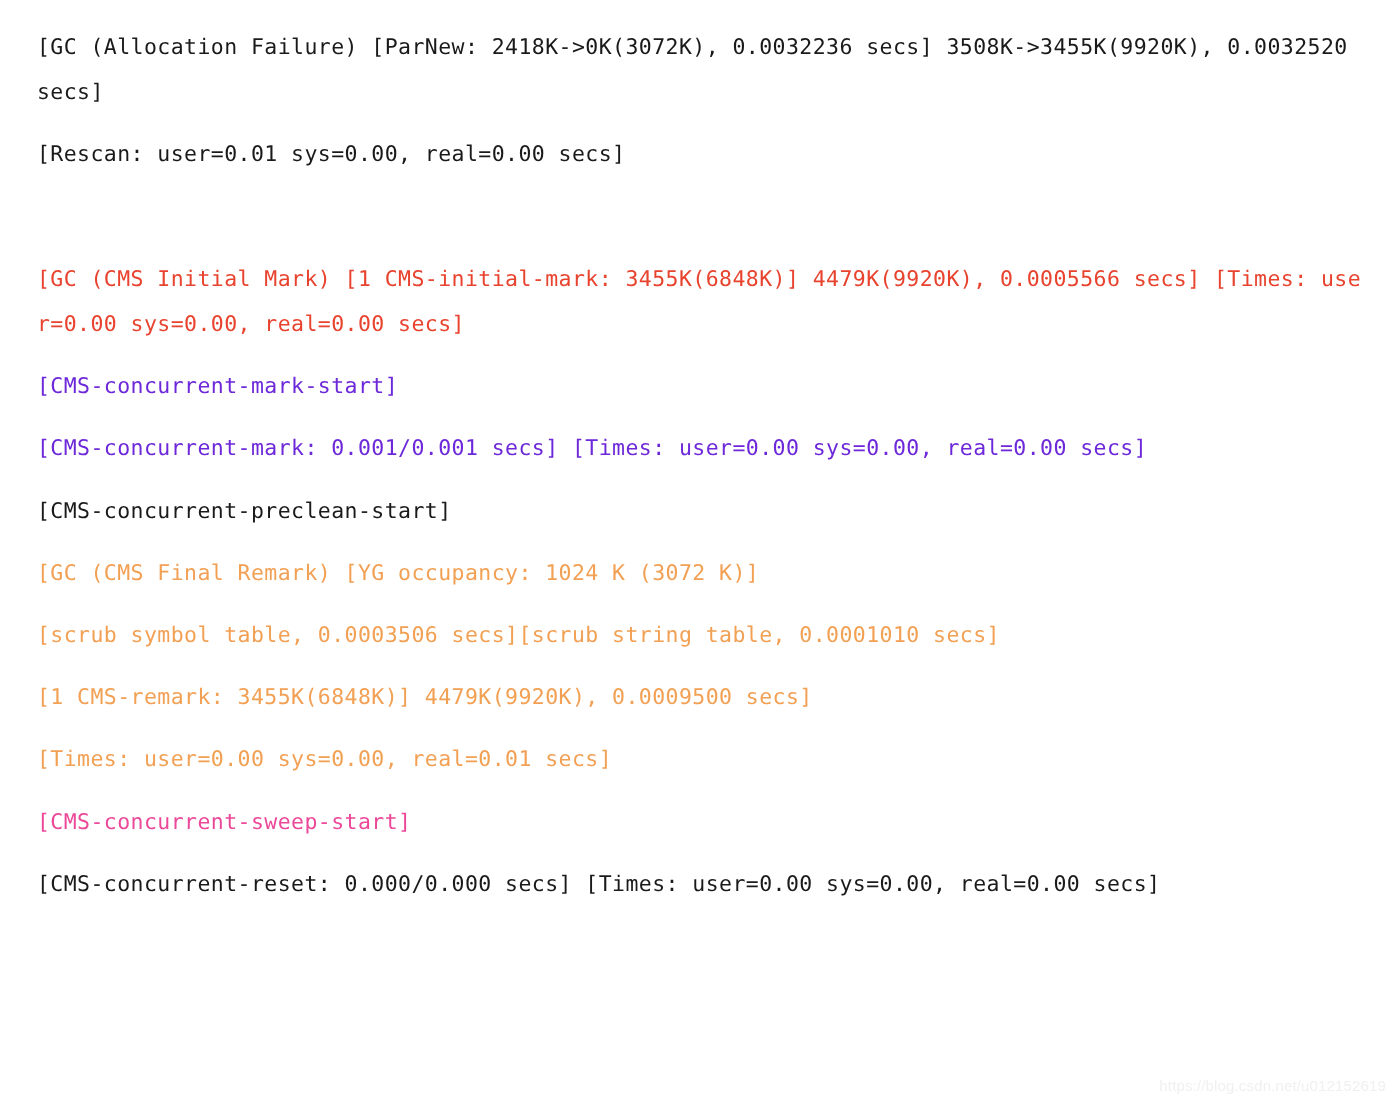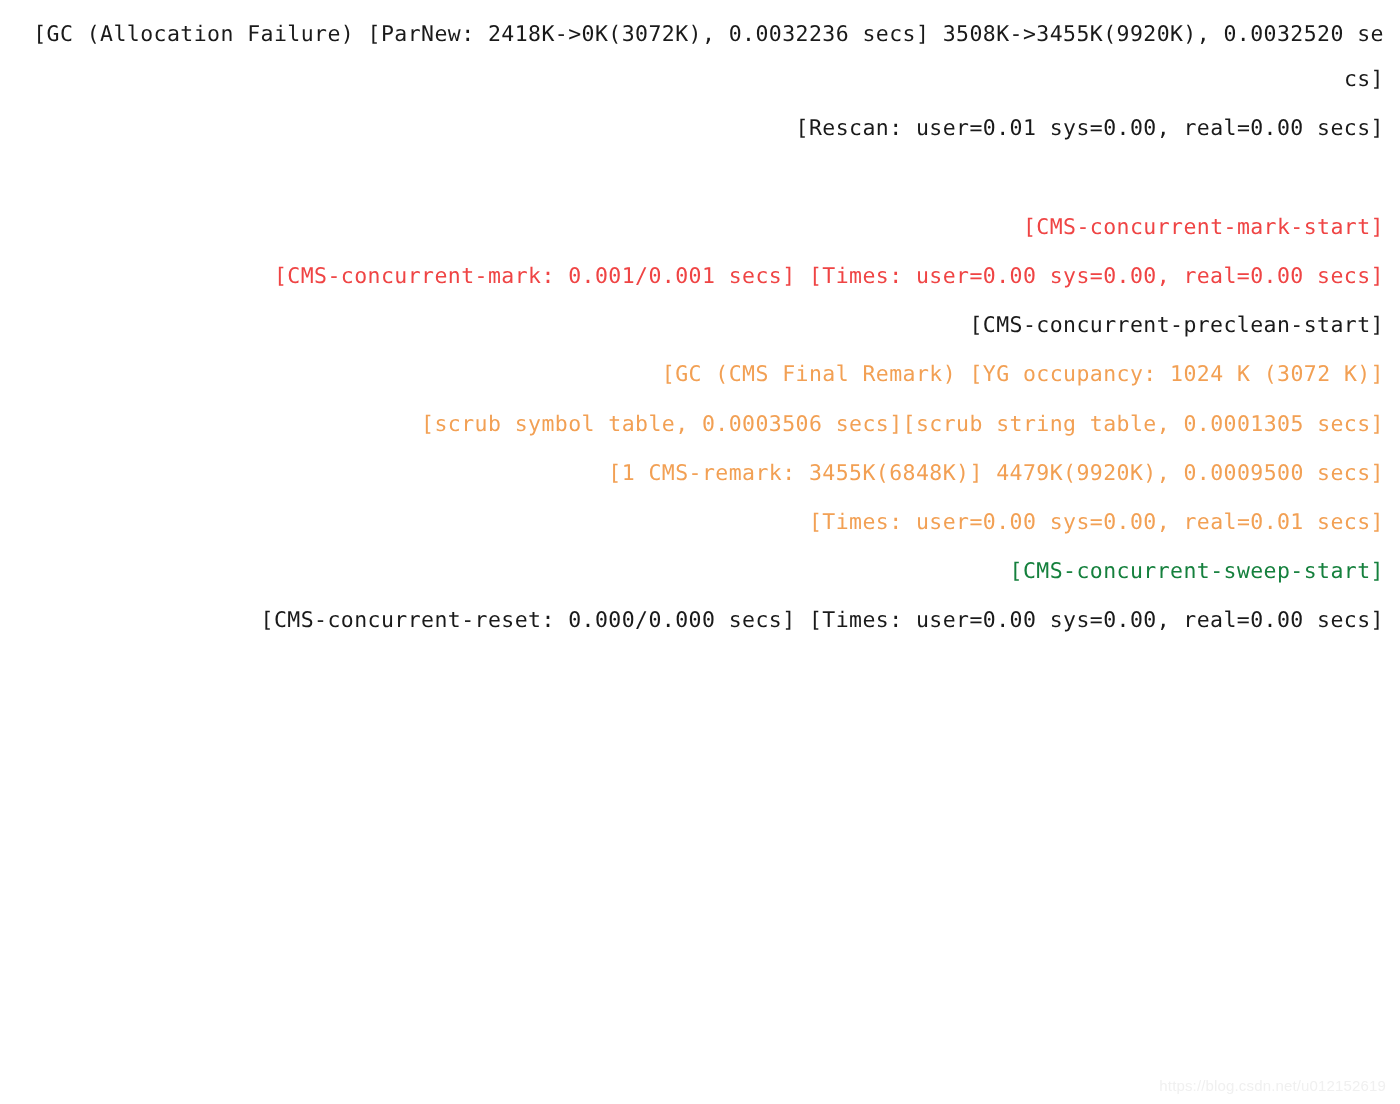--- a/index.html
+++ b/index.html
@@ -23,30 +23,29 @@
     background: #ffffff;
   }
   .log-entry {
     font-family: "DejaVu Sans Mono", "Liberation Mono", monospace;
     font-size: 21.5px;
     line-height: 45.2px;
     letter-spacing: 0.02em;
     white-space: pre-wrap;
     word-break: break-all;
     overflow-wrap: anywhere;
-    margin: 4px;
+    margin: 17px;
     padding: 0;
     text-rendering: geometricPrecision;
-    text-align: right;
   }
   .c-black  { color: #1a1a1a; }
   .c-red    { color: #e8432e; }
-  .c-green  { color: #ef4444; }
+  .c-green  { color: #6d28d9; }
   .c-orange { color: #f2a054; }
-  .c-blue   { color: #15803d; }
+  .c-blue   { color: #ec4899; }
 
   .log-blank {
     height: 45.2px;
     line-height: 45.2px;
   }
 
   #watermark {
     position: absolute;
     right: 14px;
     bottom: 10px;
@@ -60,24 +59,25 @@
   }
 </style>
 </head>
 <body>
 
 <div id="log-console">
   <div id="log-lines">
       <div class="log-entry c-black">[GC (Allocation Failure) [ParNew: 2418K-&gt;0K(3072K), 0.0032236 secs] 3508K-&gt;3455K(9920K), 0.0032520 secs]</div>
       <div class="log-entry c-black">[Rescan: user=0.01 sys=0.00, real=0.00 secs]</div>
       <div class="log-entry c-black log-blank"></div>
+      <div class="log-entry c-red">[GC (CMS Initial Mark) [1 CMS-initial-mark: 3455K(6848K)] 4479K(9920K), 0.0005566 secs] [Times: user=0.00 sys=0.00, real=0.00 secs]</div>
       <div class="log-entry c-green">[CMS-concurrent-mark-start]</div>
       <div class="log-entry c-green">[CMS-concurrent-mark: 0.001/0.001 secs] [Times: user=0.00 sys=0.00, real=0.00 secs]</div>
       <div class="log-entry c-black">[CMS-concurrent-preclean-start]</div>
       <div class="log-entry c-orange">[GC (CMS Final Remark) [YG occupancy: 1024 K (3072 K)]</div>
-      <div class="log-entry c-orange">[scrub symbol table, 0.0003506 secs][scrub string table, 0.0001305 secs]</div>
+      <div class="log-entry c-orange">[scrub symbol table, 0.0003506 secs][scrub string table, 0.0001010 secs]</div>
       <div class="log-entry c-orange">[1 CMS-remark: 3455K(6848K)] 4479K(9920K), 0.0009500 secs]</div>
       <div class="log-entry c-orange">[Times: user=0.00 sys=0.00, real=0.01 secs]</div>
       <div class="log-entry c-blue">[CMS-concurrent-sweep-start]</div>
       <div class="log-entry c-black">[CMS-concurrent-reset: 0.000/0.000 secs] [Times: user=0.00 sys=0.00, real=0.00 secs]</div>
     </div>
   <div id="watermark">https://blog.csdn.net/u012152619</div>
 </div>
 
 </body></html>

